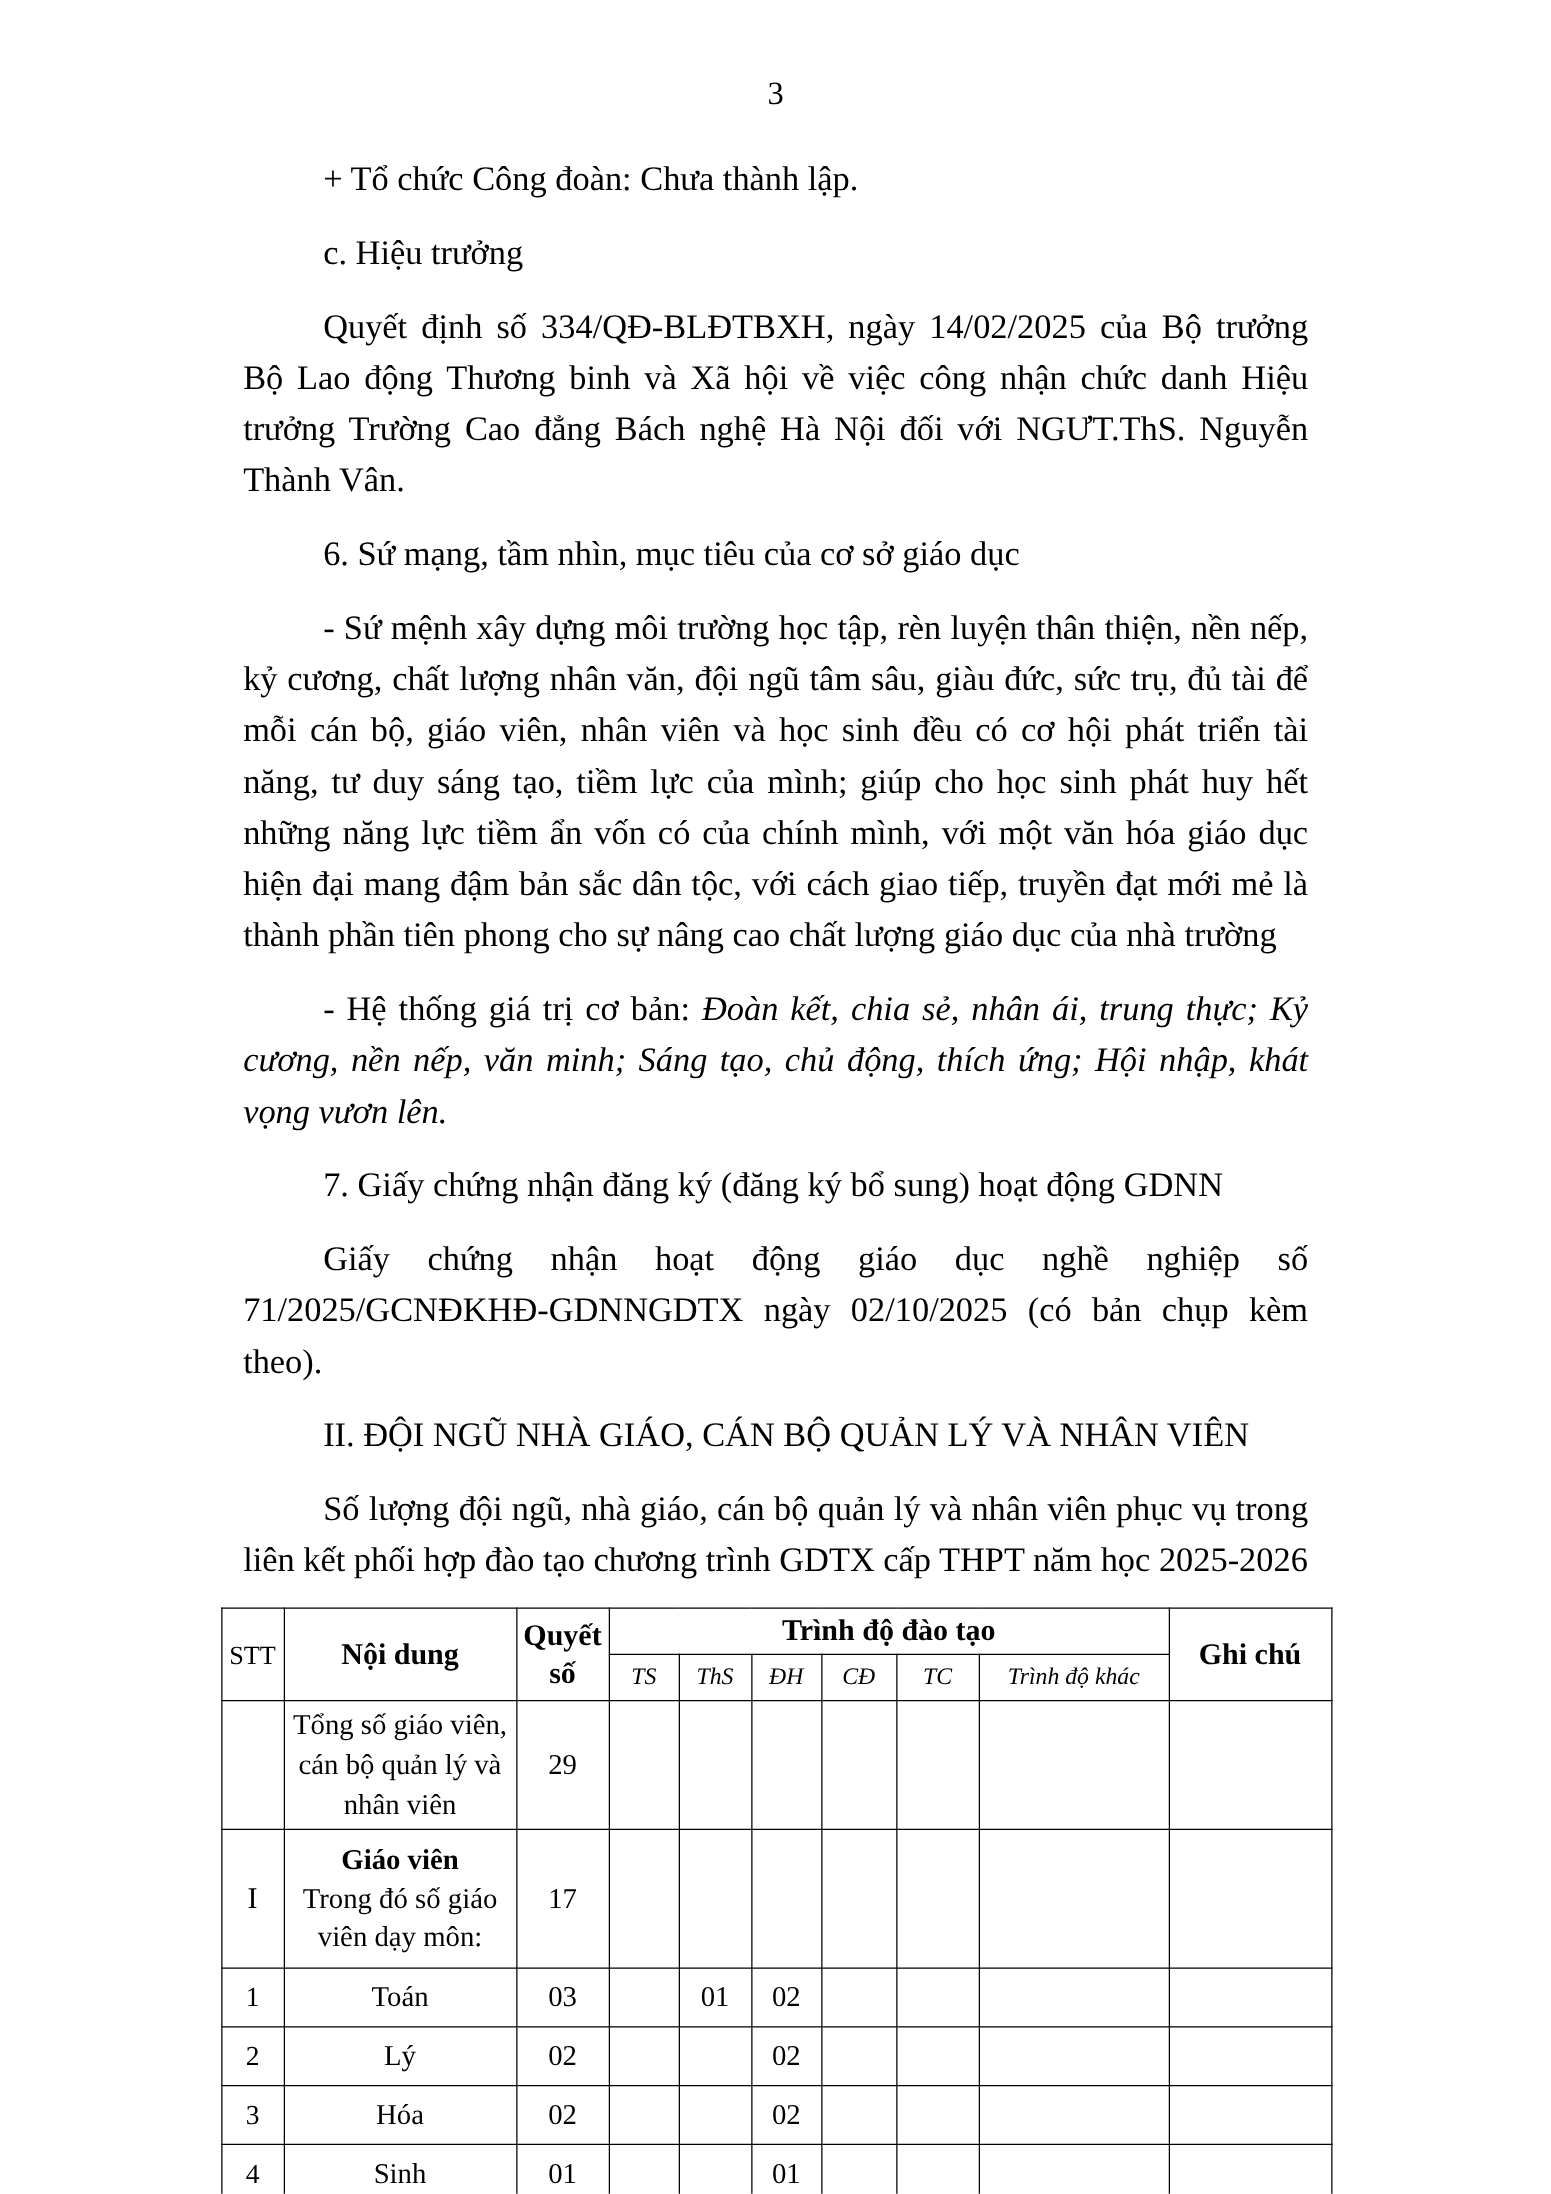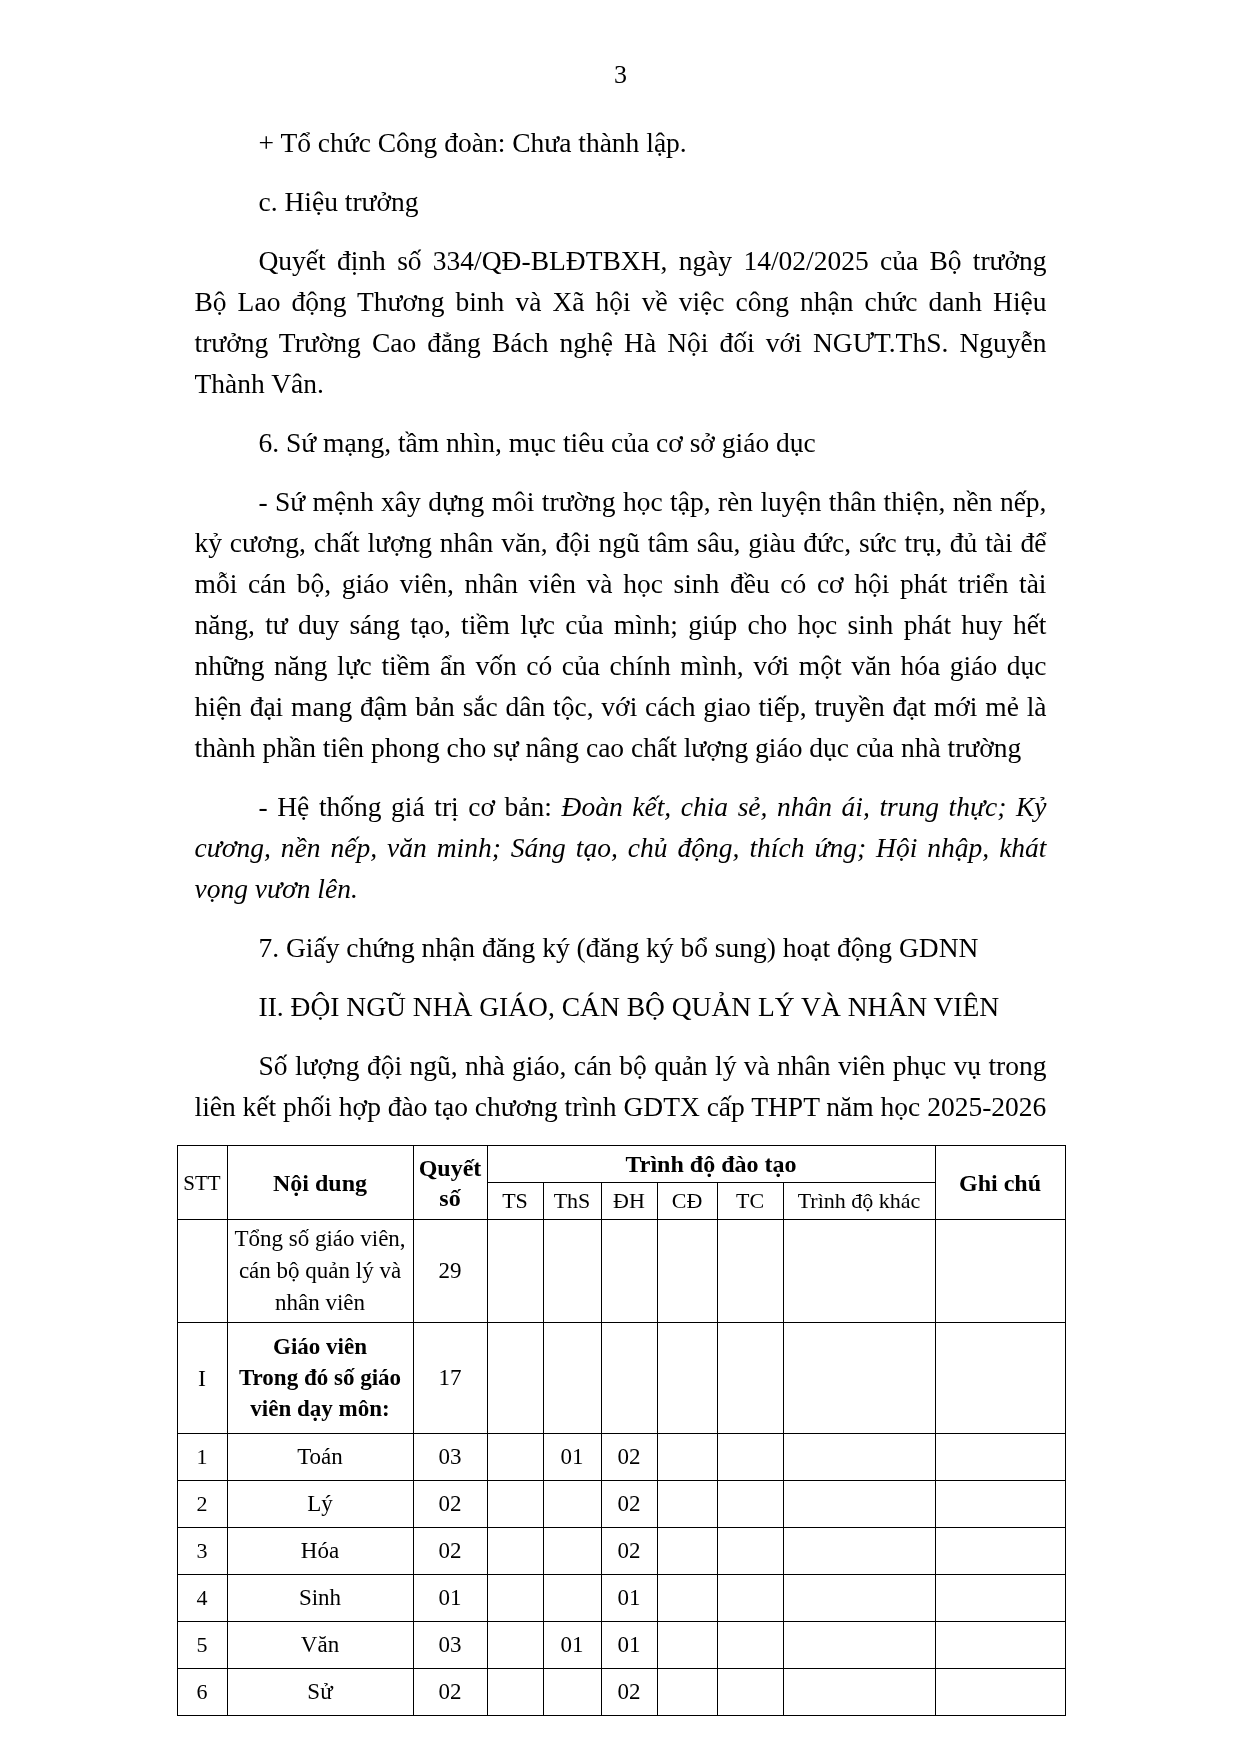--- a/index.html
+++ b/index.html
@@ -73,29 +73,29 @@
   .c-tong  { width: 74px; }
   .c-ts    { width: 56px; }
   .c-ths   { width: 58px; }
   .c-dh    { width: 56px; }
   .c-cd    { width: 60px; }
   .c-tc    { width: 66px; }
   .c-khac  { width: 152px; }
   .c-ghi   { width: 130px; }
 
   .hdr-big { font-size: 24px; font-weight: bold; }
-  .hdr-sub { font-size: 22px; font-weight: normal; }
+  .hdr-sub { font-size: 19px; font-weight: normal; font-style: italic; }
   .cell-bold { font-weight: bold; }
   .stt-cell { vertical-align: bottom; font-weight: bold; font-size: 21px; padding-bottom: 2px; }
   .tall-row td { height: 96px; }
   .row-I td { height: 104px; }
   .row-small td { height: 40px; }
   .subject-name { text-align: left; padding-left: 12px; font-size: 23px; }
   .block-center { font-weight: bold; font-size: 23px; display: block; }
-  .block-reg { font-weight: bold; font-size: 23px; display: block; line-height: 31px; }
+  .block-reg { font-weight: normal; font-size: 23px; display: block; line-height: 31px; }
 </style>
 </head>
 <body>
 
 <div class="page">
 
   <div class="page-number">3</div>
 
   <div class="content">
 
@@ -107,20 +107,21 @@
 
     <p class="heading">6. Sứ mạng, tầm nhìn, mục tiêu của cơ sở giáo dục</p>
 
 
     <p class="indent">- Sứ mệnh xây dựng môi trường học tập, rèn luyện thân thiện, nền nếp, kỷ cương, chất lượng nhân văn, đội ngũ tâm sâu, giàu đức, sức trụ, đủ tài để mỗi cán bộ, giáo viên, nhân viên và học sinh đều có cơ hội phát triển tài năng, tư duy sáng tạo, tiềm lực của mình; giúp cho học sinh phát huy hết những năng lực tiềm ẩn vốn có của chính mình, với một văn hóa giáo dục hiện đại mang đậm bản sắc dân tộc, với cách giao tiếp, truyền đạt mới mẻ là thành phần tiên phong cho sự nâng cao chất lượng giáo dục của nhà trường</p>
 
     <p class="indent"><span>- Hệ thống giá trị cơ bản: </span><span class="ital">Đoàn kết, chia sẻ, nhân ái, trung thực; Kỷ cương, nền nếp, văn minh; Sáng tạo, chủ động, thích ứng; Hội nhập, khát vọng vươn lên.</span></p>
 
     <p class="heading">7. Giấy chứng nhận đăng ký (đăng ký bổ sung) hoạt động GDNN</p>
 
+    <p class="indent">Giấy chứng nhận hoạt động giáo dục nghề nghiệp số 71/2025/GCNĐKHĐ-GDNNGDTX  ngày 02/10/2025 (có bản chụp kèm theo).</p>
 
     <p class="heading">II. ĐỘI NGŨ NHÀ GIÁO, CÁN BỘ QUẢN LÝ VÀ NHÂN VIÊN</p>
 
     <p class="indent">Số lượng đội ngũ, nhà giáo, cán bộ quản lý và nhân viên phục vụ trong liên kết phối hợp đào tạo chương trình GDTX cấp THPT năm học 2025-2026</p>
 
     <table class="staff">
       <colgroup>
         <col class="c-stt">
           <col class="c-noi">
           <col class="c-tong">

